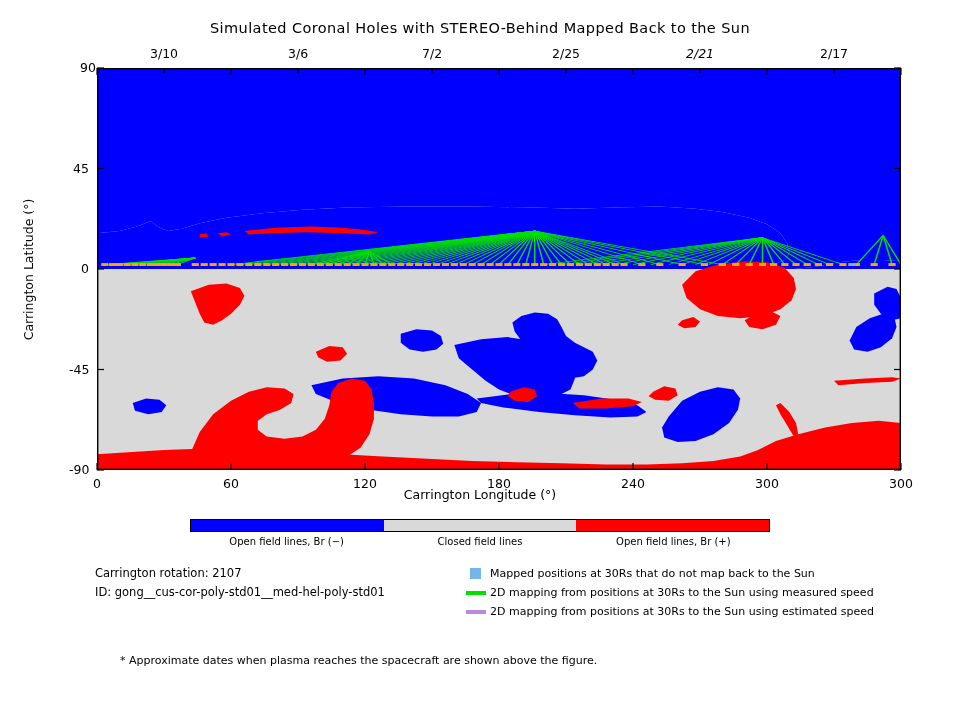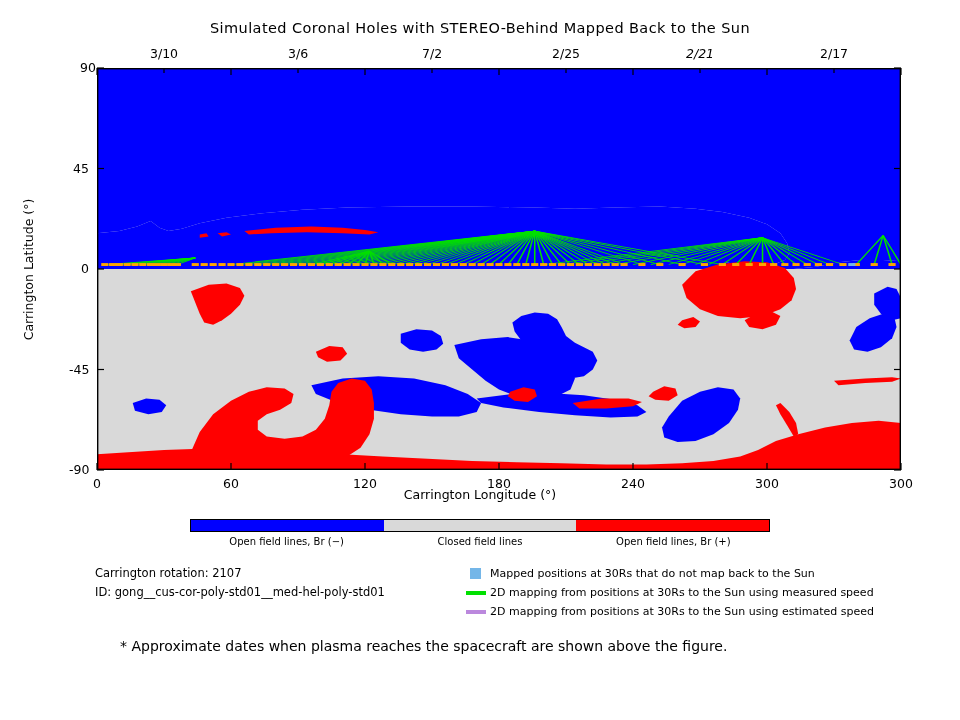--- a/index.html
+++ b/index.html
@@ -19,21 +19,21 @@
   #cbar{left:190px;top:519px;width:580px;height:13px;display:flex;border:1px solid #000;box-sizing:border-box;}
   #cbar>div{height:100%;}
   .cbtxt{position:absolute;top:536px;font-size:10px;text-align:center;}
   #meta1{left:95px;top:566px;font-size:11.5px;}
   #meta2{left:95px;top:585px;font-size:11.5px;}
   #legend{left:470px;top:564px;width:460px;}
   .lrow{display:flex;align-items:center;height:19px;}
   .sw{width:11px;height:11px;margin-right:9px;flex:0 0 auto;}
   .swline{width:20px;height:4px;margin-right:4px;margin-left:-4px;flex:0 0 auto;}
   .ltxt{font-size:11px;white-space:nowrap;}
-  #foot{left:120px;top:638px;font-size:14px;}
+  #foot{left:120px;top:654px;font-size:11px;}
 </style>
 </head>
 <body>
 <div id="root">
 
 <div class="abs" id="title">Simulated Coronal Holes with STEREO-Behind Mapped Back to the Sun</div>
 
 <div class="abs" id="plotwrap">
   <svg id="plotsvg" viewBox="0 0 360 360" preserveAspectRatio="none">
     <rect x="0" y="0" width="360" height="360" fill="#D9D9D9"></rect>

